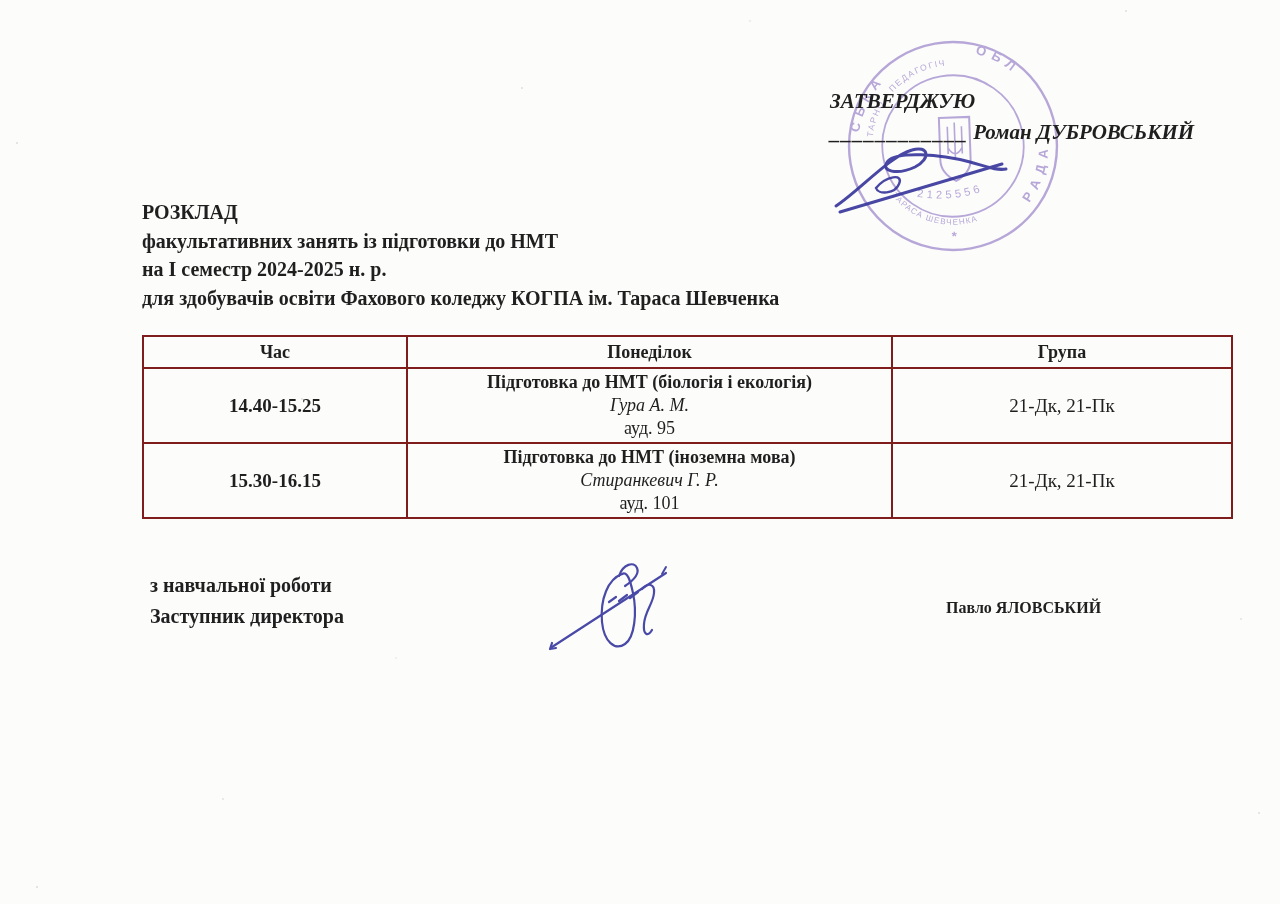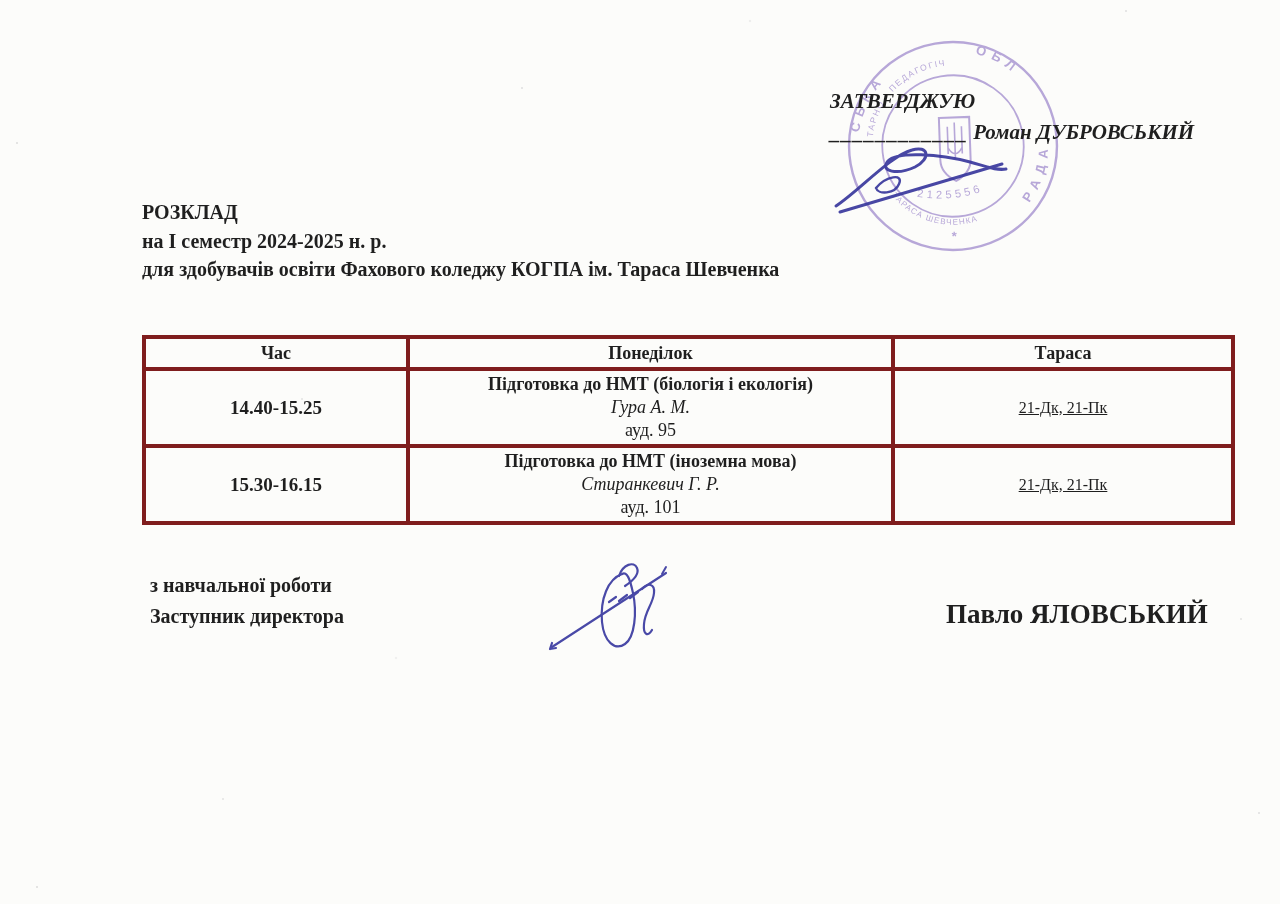--- a/index.html
+++ b/index.html
@@ -31,37 +31,37 @@
   }
   
   table.sched {
     position:absolute; left:142px; top:335px; width:1089px;
     border-collapse:collapse; table-layout:fixed;
     font-size:18px; text-align:center;
   }
   table.sched col.c-time  { width:264px; }
   table.sched col.c-day   { width:485px; }
   table.sched col.c-group { width:340px; }
-  table.sched th, table.sched td { border:4px solid #7f1d1d; vertical-align:middle; padding:2px 8px; }
+  table.sched th, table.sched td { border:2px solid #7f1d1d; vertical-align:middle; padding:2px 8px; }
   table.sched th { font-weight:bold; height:32px; font-size:18px; }
   tr.r1 td { height:72px; }
   tr.r2 td { height:64px; }
   .cell-time  { font-weight:bold; font-size:19px; }
-  .cell-group { font-weight:normal; font-size:16px;text-decoration:underline; }
+  .cell-group { font-weight:normal; font-size:19px; }
   .course { font-weight:bold; line-height:23px; }
   .teacher { font-style:italic; font-weight:normal; line-height:23px; }
   .room { font-weight:normal; line-height:23px; }
   
   .footer-left {
     position:absolute; left:150px; top:570px;
     font-weight:bold; font-size:20px; line-height:31px;
   }
   .footer-name {
     position:absolute; left:946px; top:599px;
-    font-weight:bold; font-size:27px; white-space:nowrap;
+    font-weight:bold; font-size:16px; white-space:nowrap;
   }
   
   .specks {
     position:absolute; left:16px; top:142px; width:2px; height:2px;
     background:rgba(110,110,120,.22); border-radius:50%;
     box-shadow: 505px -55px 0 rgba(110,110,120,.20),
                 285px 256px 0 rgba(110,110,120,.18),
                 733px -122px 1px rgba(110,110,120,.15),
                 1109px -132px 0 rgba(110,110,120,.2),
                 20px 744px 0 rgba(110,110,120,.22),
@@ -129,35 +129,36 @@
   <svg class="sig sig-director" viewBox="0 0 205 95" fill="none">
     <g stroke="#35349b" stroke-width="3" stroke-linecap="round" opacity="0.9">
       <path d="M 18,78 C 42,62 72,28 94,22 C 110,17 114,30 97,39 C 80,47 61,44 70,33 C 79,23 122,26 152,34 C 167,38 179,43 188,41"></path>
       <path d="M 22,84 L 184,36"></path>
       <path d="M 58,60 C 68,48 86,45 81,56 C 77,66 60,67 58,60" stroke-width="2.4"></path>
     </g>
   </svg>
 
   <div class="title-block">
     <div>РОЗКЛАД</div>
+    <div>факультативних занять із підготовки до НМТ</div>
     <div>на І семестр 2024-2025 н. р.</div>
     <div>для здобувачів освіти Фахового коледжу КОГПА ім. Тараса Шевченка</div>
   </div>
 
   <table class="sched">
     <colgroup>
         <col class="c-time">
         <col class="c-day">
         <col class="c-group">
       </colgroup>
     <tbody>
         <tr>
       <th>Час</th>
       <th>Понеділок</th>
-      <th>Тараса</th>
+      <th>Група</th>
     </tr>
     <tr class="r1">
       <td class="cell-time">14.40-15.25</td>
       <td>
         <div class="course">Підготовка до НМТ (біологія і екологія)</div>
         <div class="teacher">Гура А. М.</div>
         <div class="room">ауд. 95</div>
       </td>
       <td class="cell-group">21-Дк, 21-Пк</td>
     </tr>

